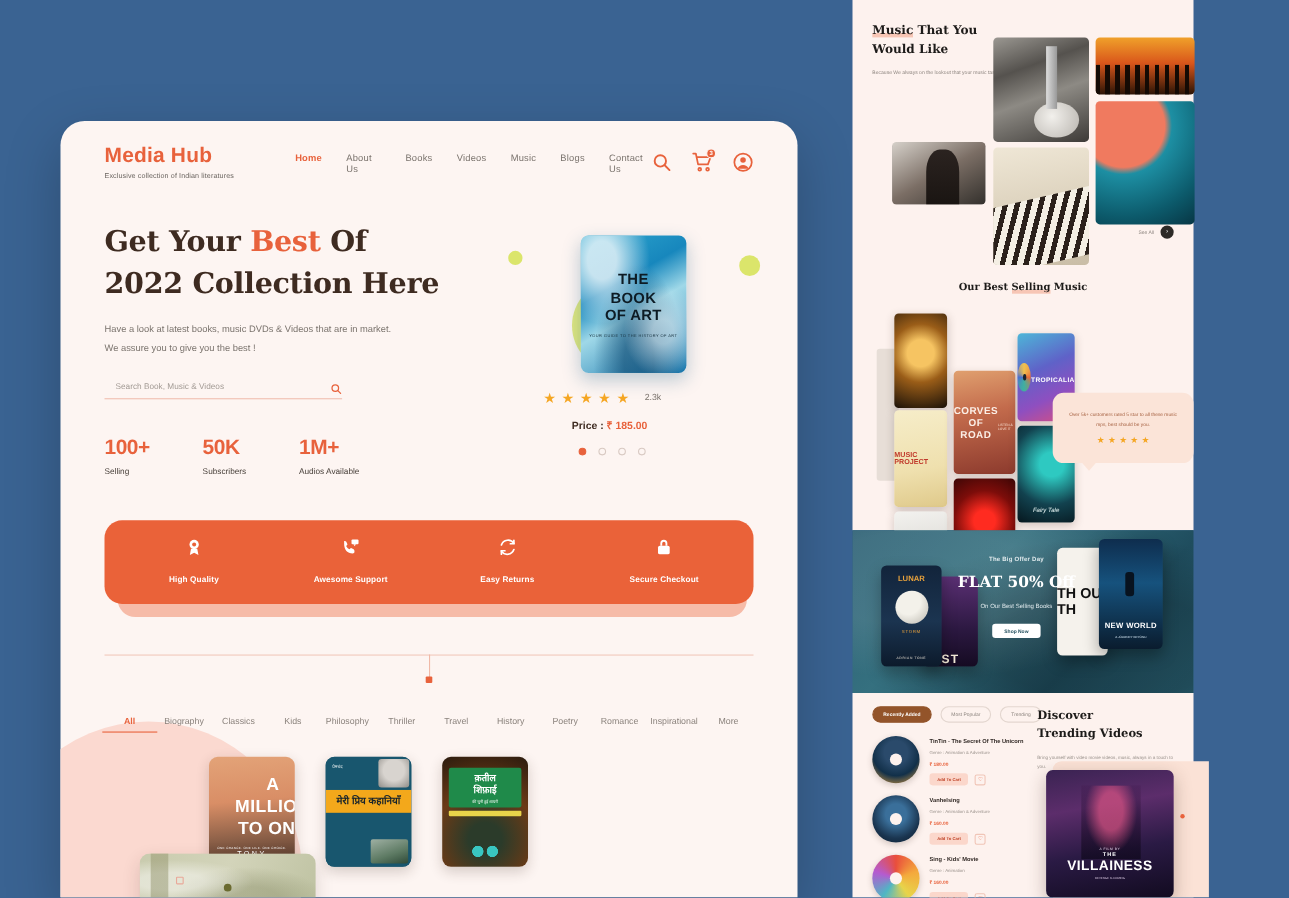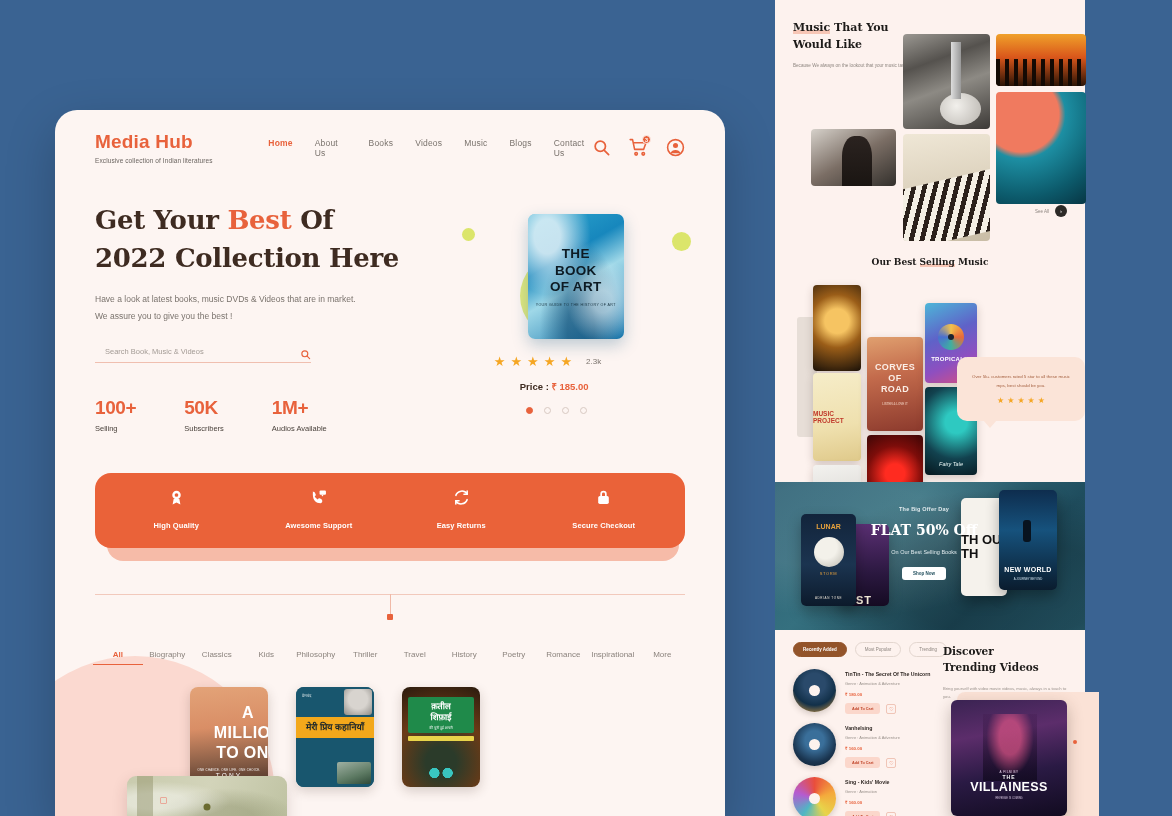--- a/index.html
+++ b/index.html
@@ -302,21 +302,21 @@
   }
 
   .bsm-title {
     text-align:center; font-family:"DejaVu Serif",serif; font-size:9px;
     font-weight:700; color:#1d1b19; margin-top: 26px;
   }
   .bsm-title .ul { background: linear-gradient(transparent 68%, #f7c6b5 68%); }
 
   .albums { position:relative; height: 200px; margin-top: 12px; }
   .al { position:absolute; border-radius:4px; overflow:hidden; box-shadow:0 3px 9px rgba(60,40,30,.22);
-        display:flex; flex-direction:column; align-items:center; justify-content:center; }
+        display:flex; flex-direction:row; align-items:center; justify-content:center; }
   .al-ghost { left:4px; top:38px; width:20px; height:120px; background:#e7ded7; border-radius:3px; box-shadow:none;}
   .al1 { left:20px; top:6px; width:48px; height:86px;
     background: radial-gradient(circle at 50% 42%, #f6c462 0 22%, #9a5d18 48%, #1b1209 100%); }
   .al2 { left:20px; top:94px; width:48px; height:88px;
     background: linear-gradient(170deg,#f6edc9 0%,#efe0ae 60%,#dfc98a 100%); }
   .al2 .m { color:#c0392b; font-size:6.5px; font-weight:700; }
   .al3 { left:20px; top:186px; width:48px; height:84px;
     background: linear-gradient(170deg,#f3f2ef 0%,#d9d7d2 55%,#a8a6a1 100%); }
   .al4 { left:74px; top:58px; width:56px; height:94px;
     background: linear-gradient(170deg,#e0a06f 0%,#c36b4c 40%,#8c3a2d 100%); }

